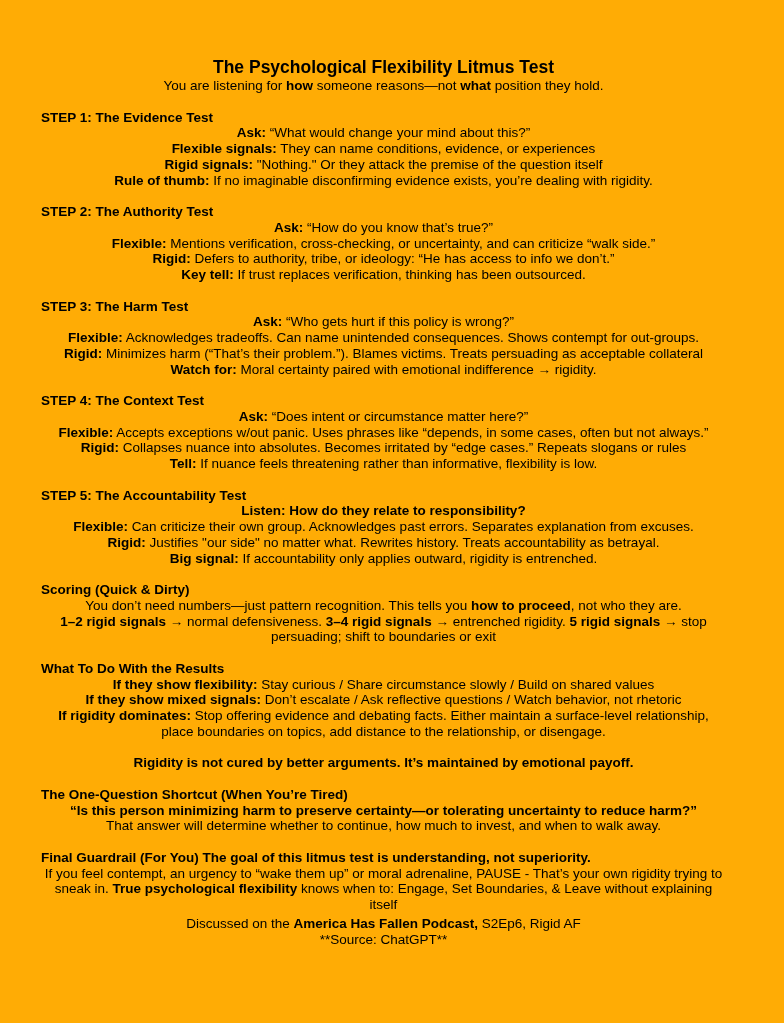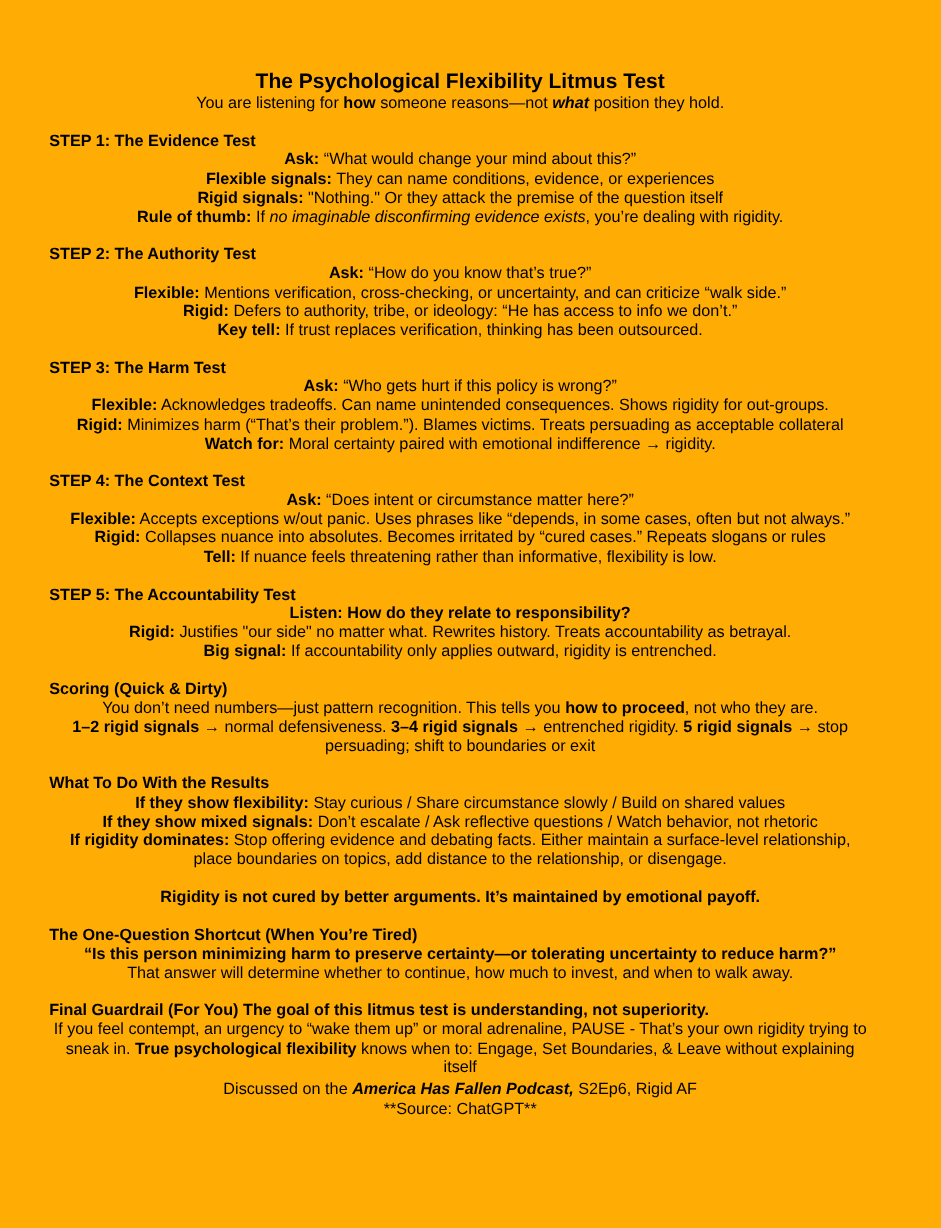--- a/index.html
+++ b/index.html
@@ -39,21 +39,21 @@
   }
   .line {
     text-align: center;
   }
   .line.center { }
   .line.right  { }
   .footer {
     margin-top: 3px;
   }
   .b { font-weight: bold; }
-  .i { font-style: italic; }
+  .i { }
 </style>
 </head>
 <body style="background: rgb(255, 172, 5);">
 
 <div class="page" style="color: rgb(0, 0, 0);">
   <div class="title">The Psychological Flexibility Litmus Test</div>
   <div class="subtitle"><span>You are listening for </span><span class="b">how</span><span> someone reasons—not </span><span class="b i">what</span><span> position they hold.</span></div>
   <div id="sections">
       <div class="section">
         <div class="heading">STEP 1: The Evidence Test</div>
@@ -65,34 +65,35 @@
       <div class="section">
         <div class="heading">STEP 2: The Authority Test</div>
         <div class="line"><span class="b">Ask:</span><span> “How do you know that’s true?”</span></div>
         <div class="line"><span class="b">Flexible:</span><span> Mentions verification, cross-checking, or uncertainty, and can criticize “walk side.”</span></div>
         <div class="line"><span class="b">Rigid:</span><span> Defers to authority, tribe, or ideology: “He has access to info we don’t.”</span></div>
         <div class="line"><span class="b">Key tell:</span><span> If trust replaces verification, thinking has been outsourced.</span></div>
       </div>
       <div class="section">
         <div class="heading">STEP 3: The Harm Test</div>
         <div class="line"><span class="b">Ask:</span><span> “Who gets hurt if this policy is wrong?”</span></div>
-        <div class="line"><span class="b">Flexible:</span><span> Acknowledges tradeoffs. Can name unintended consequences. Shows rigidity for out-groups.</span></div>
+        <div class="line"><span class="b">Flexible:</span><span> Acknowledges tradeoffs. Can name unintended consequences. Shows contempt for out-groups.</span></div>
         <div class="line"><span class="b">Rigid:</span><span> Minimizes harm (“That’s their problem.”). Blames victims. Treats persuading as acceptable collateral</span></div>
         <div class="line"><span class="b">Watch for:</span><span> Moral certainty paired with emotional indifference → rigidity.</span></div>
       </div>
       <div class="section">
         <div class="heading">STEP 4: The Context Test</div>
         <div class="line"><span class="b">Ask:</span><span> “Does intent or circumstance matter here?”</span></div>
         <div class="line"><span class="b">Flexible:</span><span> Accepts exceptions w/out panic. Uses phrases like “depends, in some cases, often but not always.”</span></div>
-        <div class="line"><span class="b">Rigid:</span><span> Collapses nuance into absolutes. Becomes irritated by “cured cases.” Repeats slogans or rules</span></div>
+        <div class="line"><span class="b">Rigid:</span><span> Collapses nuance into absolutes. Becomes irritated by “edge cases.” Repeats slogans or rules</span></div>
         <div class="line"><span class="b">Tell:</span><span> If nuance feels threatening rather than informative, flexibility is low.</span></div>
       </div>
       <div class="section">
         <div class="heading">STEP 5: The Accountability Test</div>
         <div class="line"><span class="b">Listen: How do they relate to responsibility?</span></div>
+        <div class="line"><span class="b">Flexible:</span><span> Can criticize their own group. Acknowledges past errors. Separates explanation from excuses.</span></div>
         <div class="line"><span class="b">Rigid:</span><span> Justifies "our side" no matter what. Rewrites history. Treats accountability as betrayal.</span></div>
         <div class="line"><span class="b">Big signal:</span><span> If accountability only applies outward, rigidity is entrenched.</span></div>
       </div>
       <div class="section">
         <div class="heading">Scoring (Quick &amp; Dirty)</div>
         <div class="line"><span>You don’t need numbers—just pattern recognition. This tells you </span><span class="b">how to proceed</span><span>, not who they are.</span></div>
         <div class="line"><span class="b">1–2 rigid signals</span><span> → normal defensiveness. </span><span class="b">3–4 rigid signals</span><span> → entrenched rigidity. </span><span class="b">5 rigid signals</span><span> → stop persuading; shift to boundaries or exit</span></div>
       </div>
       <div class="section">
         <div class="heading">What To Do With the Results</div>

